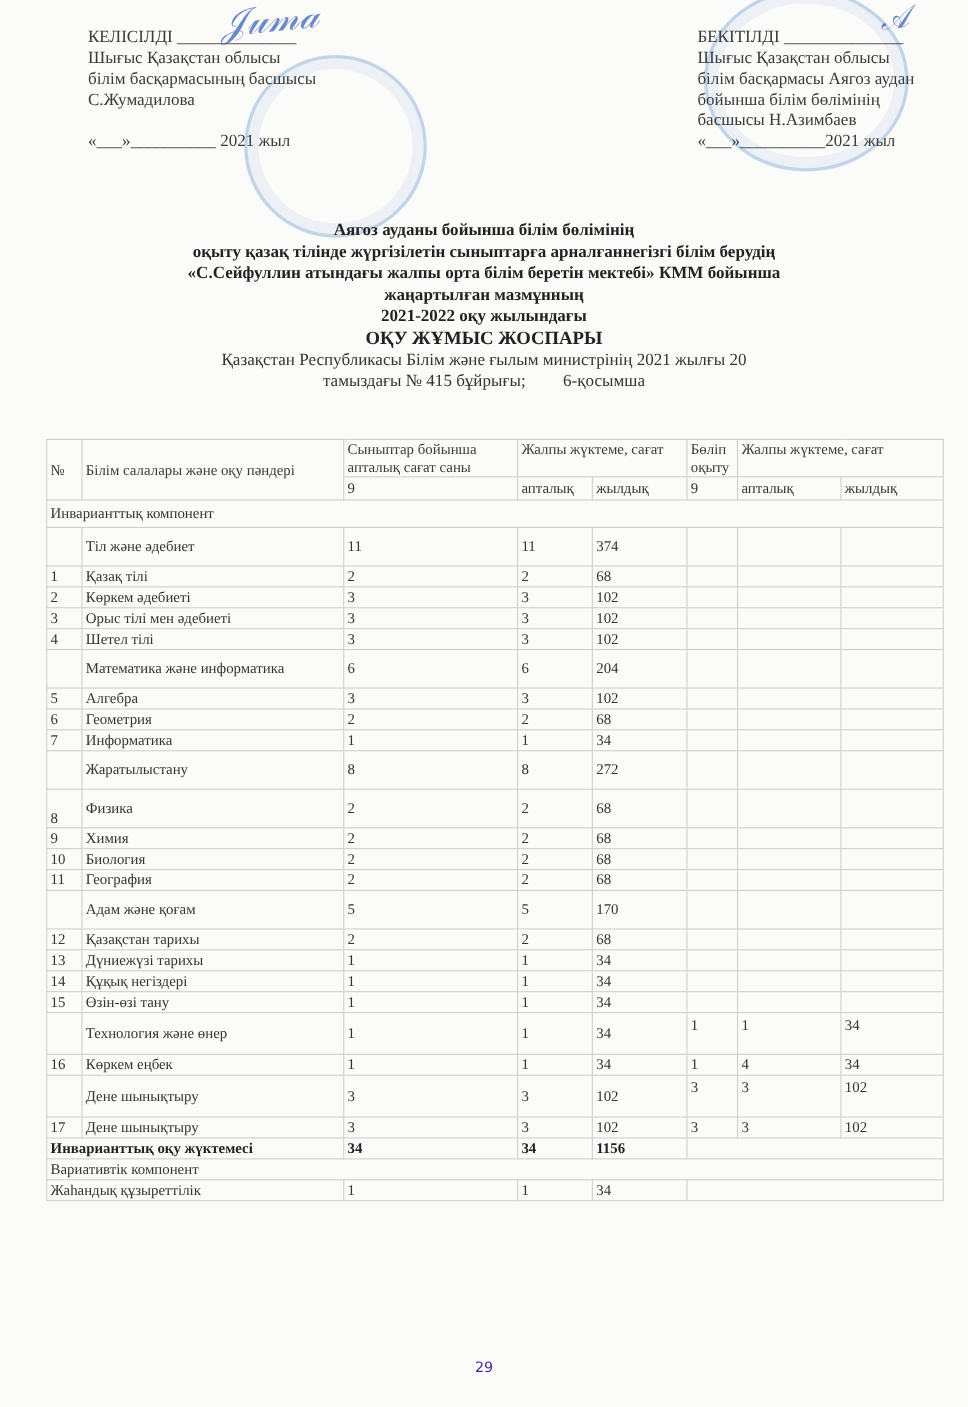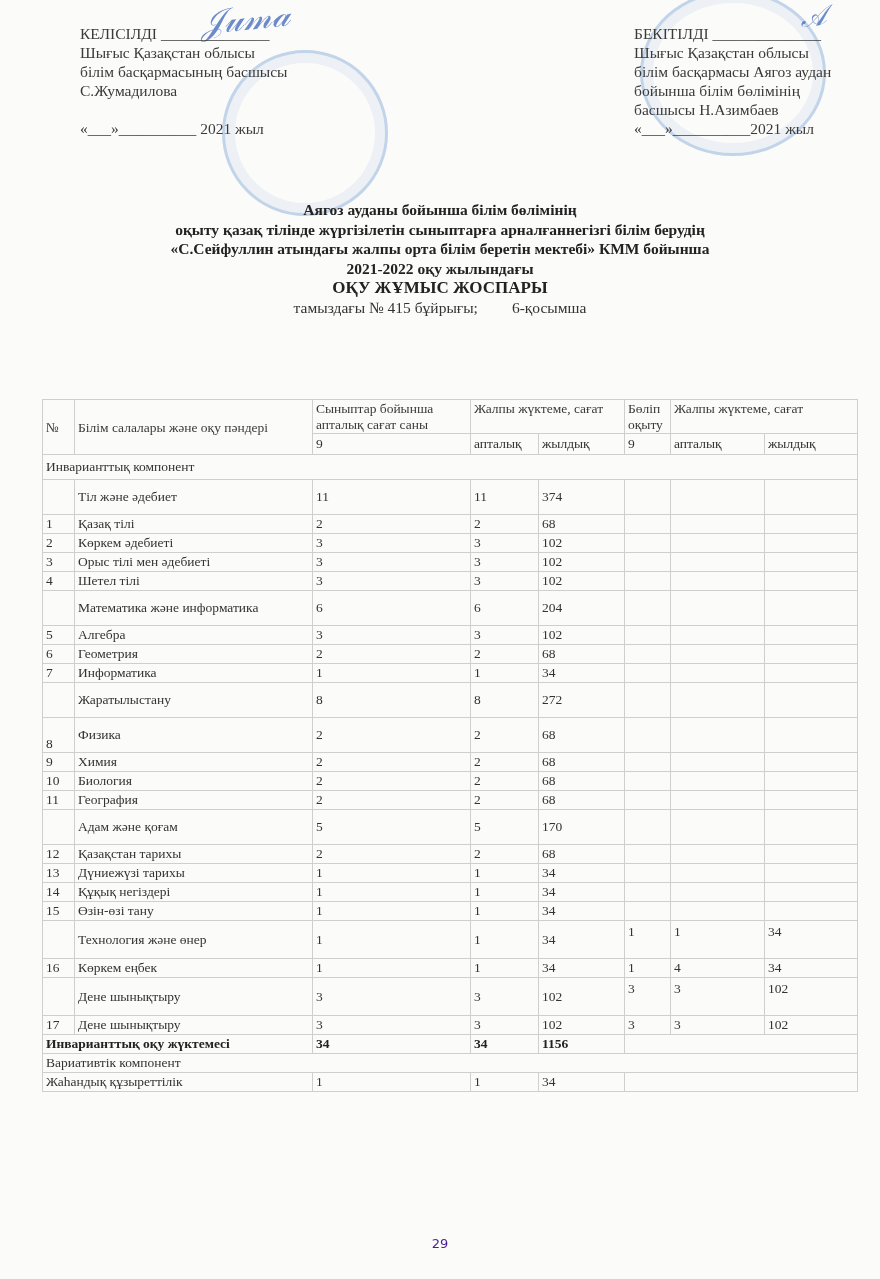--- a/index.html
+++ b/index.html
@@ -71,22 +71,24 @@
   <div class="line">білім басқармасы Аягоз аудан</div>
   <div class="line">бойынша білім бөлімінің</div>
   <div class="line">басшысы Н.Азимбаев</div>
   <div class="line">«___»__________2021 жыл</div>
 </div>
 
 <div class="title-block">
   <div class="t">Аягоз  ауданы бойынша білім бөлімінің</div>
   <div class="t">оқыту қазақ тілінде жүргізілетін сыныптарға арналғаннегізгі білім берудің</div>
   <div class="t">«С.Сейфуллин атындағы жалпы орта білім беретін мектебі» КММ бойынша</div>
+  <div class="t">жаңартылған мазмұнның</div>
   <div class="t">2021-2022 оқу жылындағы</div>
   <div class="plan">ОҚУ ЖҰМЫС ЖОСПАРЫ</div>
+  <div class="sub">Қазақстан Республикасы Білім және ғылым министрінің 2021 жылғы 20</div>
   <div class="sub"><span>тамыздағы № 415 бұйрығы;</span><span class="annex">6-қосымша</span></div>
 </div>
 
 <table class="plan-table">
   <colgroup>
     <col style="width:32px">
       <col style="width:238px">
       <col style="width:158px">
       <col style="width:68px">
       <col style="width:86px">

